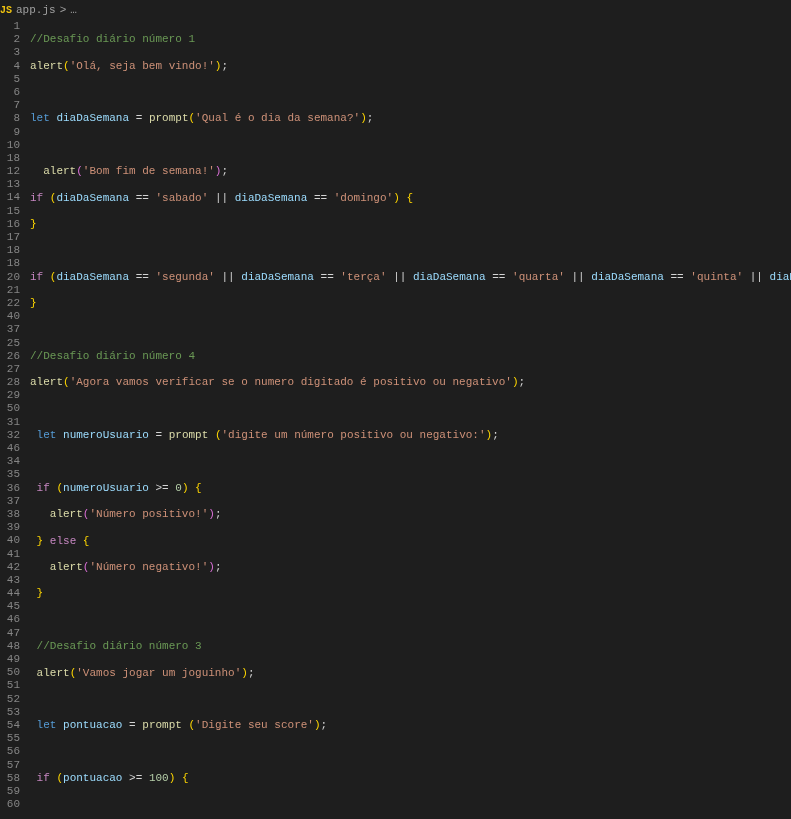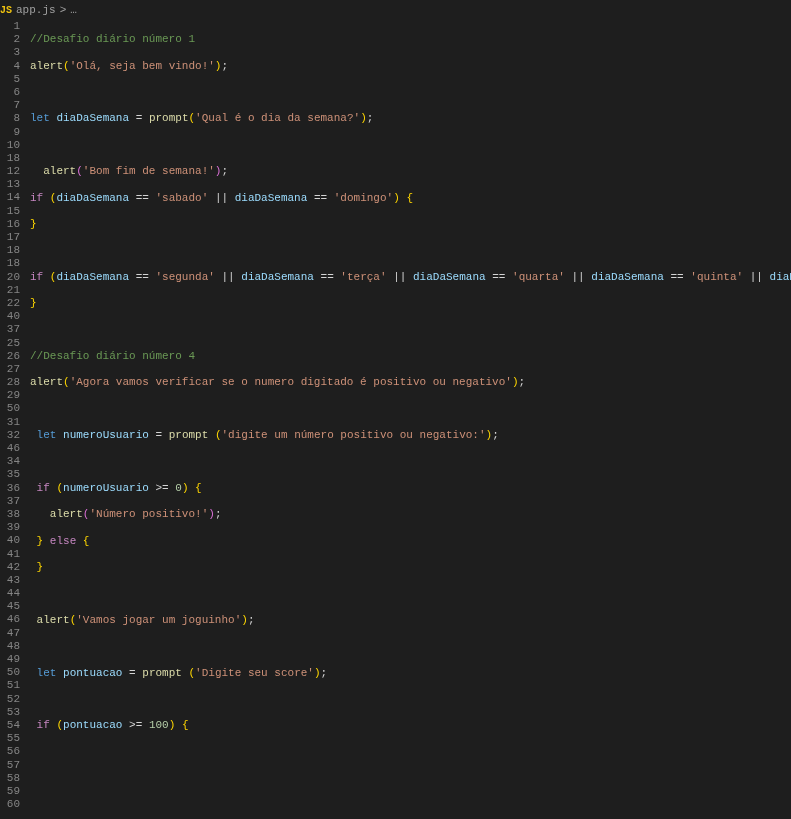--- a/index.html
+++ b/index.html
@@ -147,22 +147,24 @@
 <div class="line"><span class="c-brk1">}</span></div>
 <div class="line"></div>
 <div class="line"><span class="c-cm">//Desafio diário número 4</span></div>
 <div class="line"><span class="c-fn">alert</span><span class="c-brk1">(</span><span class="c-str">'Agora vamos verificar se o numero digitado é positivo ou negativo'</span><span class="c-brk1">)</span><span class="c-pn">;</span></div>
 <div class="line"></div>
 <div class="line"> <span class="c-kw">let</span> <span class="c-var">numeroUsuario</span> <span class="c-pn">=</span> <span class="c-fn">prompt</span> <span class="c-brk1">(</span><span class="c-str">'digite um número positivo ou negativo:'</span><span class="c-brk1">)</span><span class="c-pn">;</span></div>
 <div class="line"></div>
 <div class="line"> <span class="c-kwc">if</span> <span class="c-brk1">(</span><span class="c-var">numeroUsuario</span> <span class="c-pn">&gt;=</span> <span class="c-num">0</span><span class="c-brk1">)</span> <span class="c-brk1">{</span></div>
 <div class="line">   <span class="c-fn">alert</span><span class="c-brk2">(</span><span class="c-str">'Número positivo!'</span><span class="c-brk2">)</span><span class="c-pn">;</span></div>
 <div class="line"> <span class="c-brk1">}</span> <span class="c-kwc">else</span> <span class="c-brk1">{</span></div>
+<div class="line">   <span class="c-fn">alert</span><span class="c-brk2">(</span><span class="c-str">'Número negativo!'</span><span class="c-brk2">)</span><span class="c-pn">;</span></div>
 <div class="line"> <span class="c-brk1">}</span></div>
 <div class="line"></div>
+<div class="line"> <span class="c-cm">//Desafio diário número 3</span></div>
 <div class="line"> <span class="c-fn">alert</span><span class="c-brk1">(</span><span class="c-str">'Vamos jogar um joguinho'</span><span class="c-brk1">)</span><span class="c-pn">;</span></div>
 <div class="line"></div>
 <div class="line"> <span class="c-kw">let</span> <span class="c-var">pontuacao</span> <span class="c-pn">=</span> <span class="c-fn">prompt</span> <span class="c-brk1">(</span><span class="c-str">'Digite seu score'</span><span class="c-brk1">)</span><span class="c-pn">;</span></div>
 <div class="line"></div>
 <div class="line"> <span class="c-kwc">if</span> <span class="c-brk1">(</span><span class="c-var">pontuacao</span> <span class="c-pn">&gt;=</span> <span class="c-num">100</span><span class="c-brk1">)</span> <span class="c-brk1">{</span></div>
 
 
 
 
 

